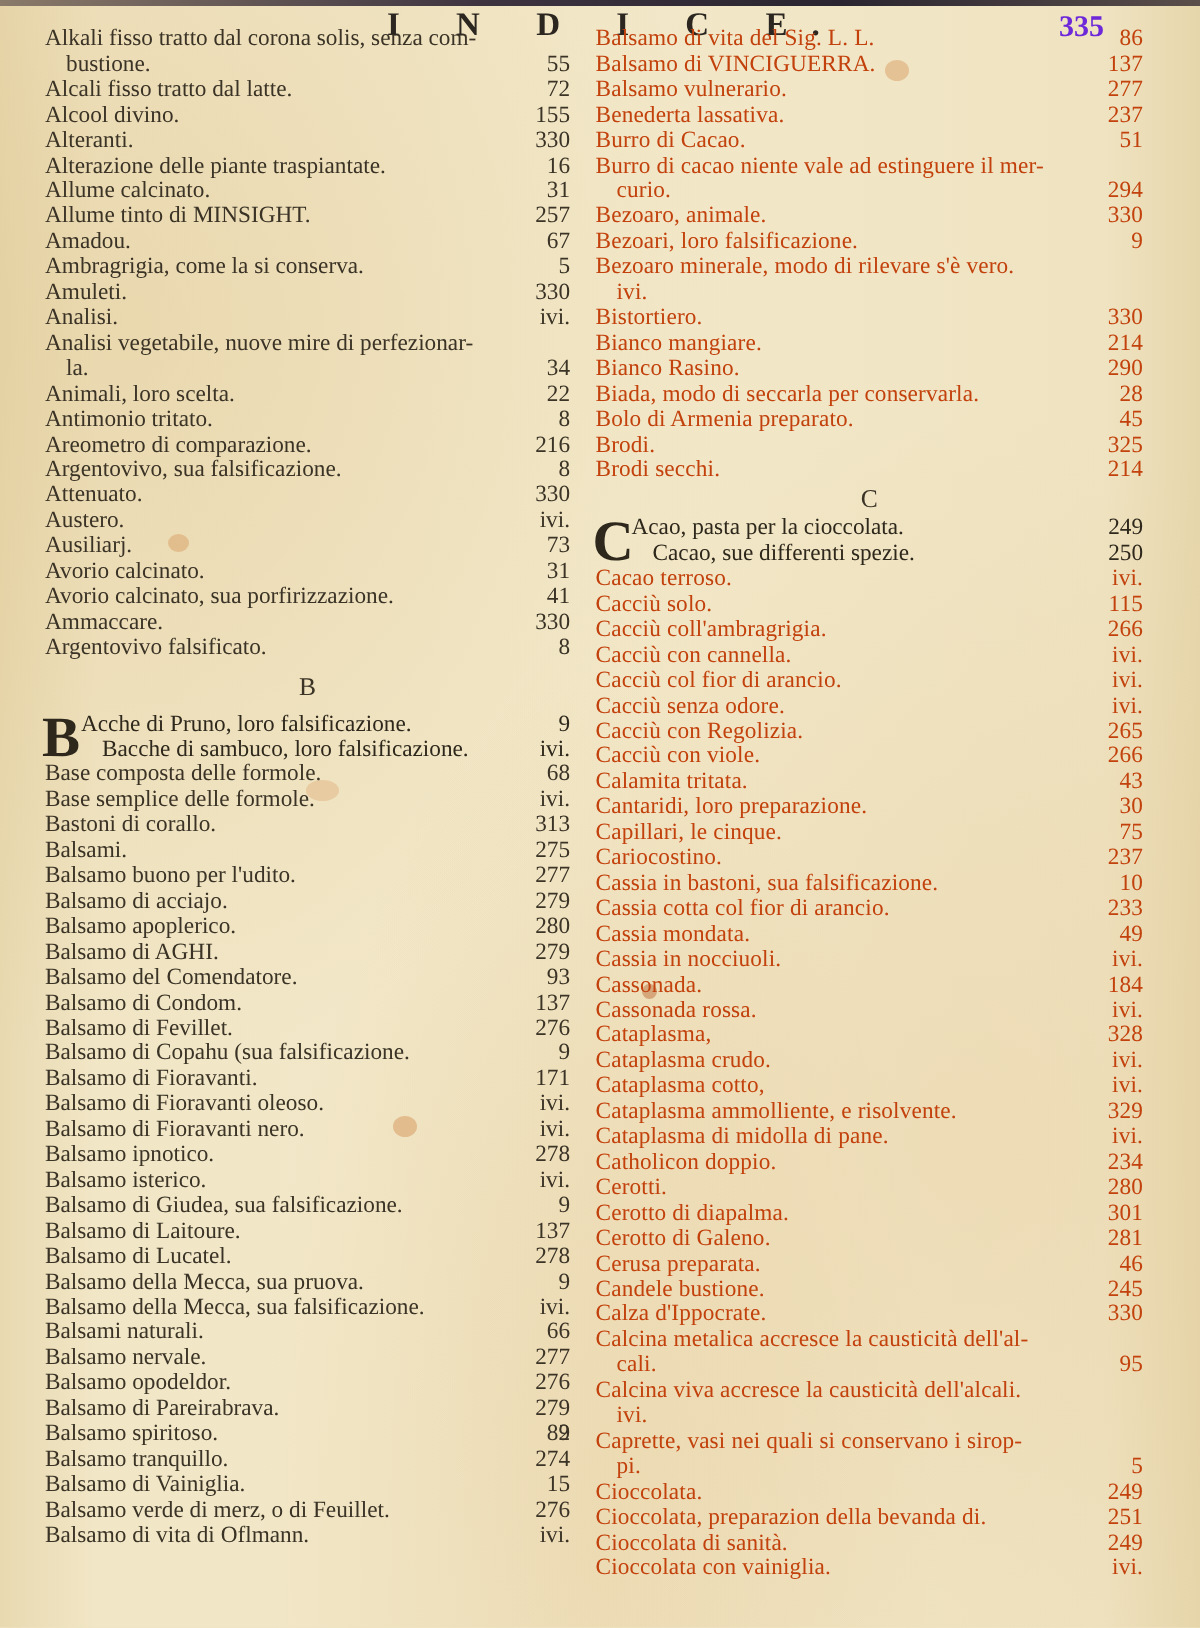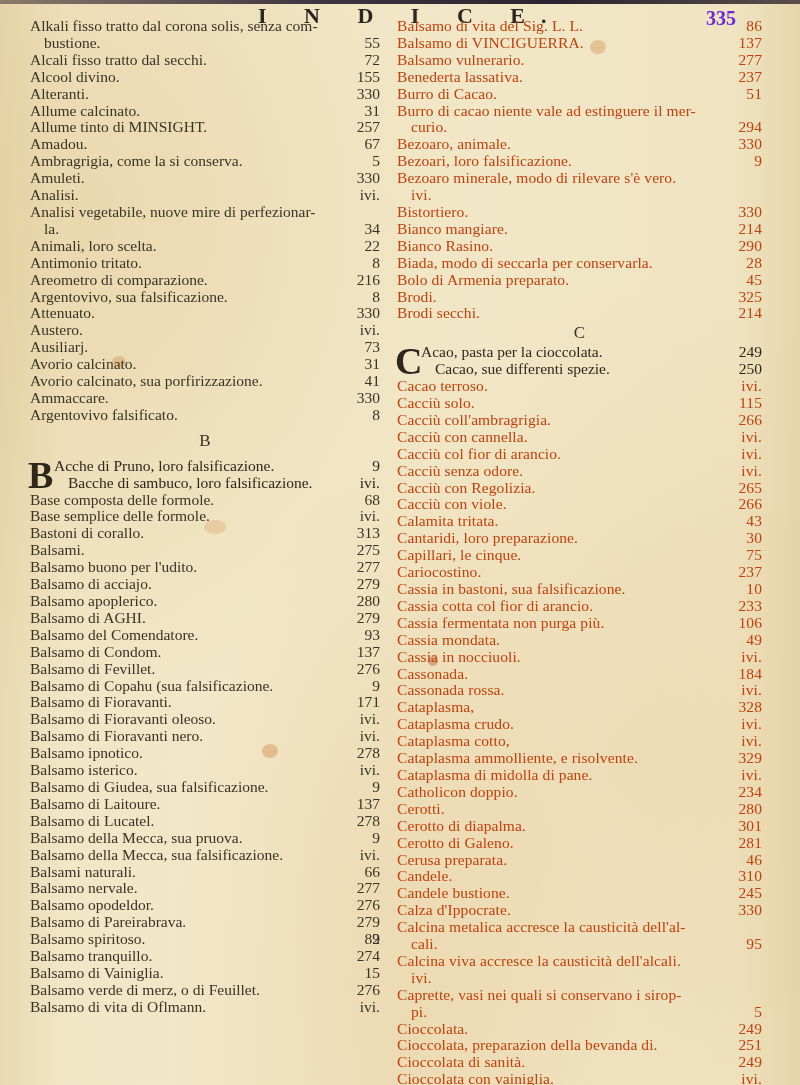--- a/index.html
+++ b/index.html
@@ -87,23 +87,24 @@
   <div class="page-number">335</div>
 </header>
 
 <section class="column col-left">
   <div id="left-a">
       <div class="entry wrap">
         <span class="term">Alkali fisso tratto dal corona solis, senza com-</span>
         <span class="cont">bustione.</span>
         <span class="page">55</span>
       </div>
-      <div class="entry"><span class="term">Alcali fisso tratto dal secchi.</span><span class="page">72</span></div>
+      <div class="entry"><span class="term">Alcali fisso tratto dal latte.</span><span class="page">72</span></div>
       <div class="entry"><span class="term">Alcool divino.</span><span class="page">155</span></div>
       <div class="entry"><span class="term">Alteranti.</span><span class="page">330</span></div>
+      <div class="entry"><span class="term">Alterazione delle piante traspiantate.</span><span class="page">16</span></div>
       <div class="entry"><span class="term">Allume calcinato.</span><span class="page">31</span></div>
       <div class="entry"><span class="term">Allume tinto di MINSIGHT.</span><span class="page">257</span></div>
       <div class="entry"><span class="term">Amadou.</span><span class="page">67</span></div>
       <div class="entry"><span class="term">Ambragrigia, come la si conserva.</span><span class="page">5</span></div>
       <div class="entry"><span class="term">Amuleti.</span><span class="page">330</span></div>
       <div class="entry"><span class="term">Analisi.</span><span class="page">ivi.</span></div>
       <div class="entry wrap">
         <span class="term">Analisi vegetabile, nuove mire di perfezionar-</span>
         <span class="cont">la.</span>
         <span class="page">34</span>
@@ -215,36 +216,34 @@
       <div class="entry"><span class="term">Cacciù col fior di arancio.</span><span class="page">ivi.</span></div>
       <div class="entry"><span class="term">Cacciù senza odore.</span><span class="page">ivi.</span></div>
       <div class="entry"><span class="term">Cacciù con Regolizia.</span><span class="page">265</span></div>
       <div class="entry"><span class="term">Cacciù con viole.</span><span class="page">266</span></div>
       <div class="entry"><span class="term">Calamita tritata.</span><span class="page">43</span></div>
       <div class="entry"><span class="term">Cantaridi, loro preparazione.</span><span class="page">30</span></div>
       <div class="entry"><span class="term">Capillari, le cinque.</span><span class="page">75</span></div>
       <div class="entry"><span class="term">Cariocostino.</span><span class="page">237</span></div>
       <div class="entry"><span class="term">Cassia in bastoni, sua falsificazione.</span><span class="page">10</span></div>
       <div class="entry"><span class="term">Cassia cotta col fior di arancio.</span><span class="page">233</span></div>
-      <div class="entry"><span class="term">Cassia fermentata non purga più.</span><span class="page">106</span></div>
       <div class="entry"><span class="term">Cassia mondata.</span><span class="page">49</span></div>
       <div class="entry"><span class="term">Cassia in nocciuoli.</span><span class="page">ivi.</span></div>
       <div class="entry"><span class="term">Cassonada.</span><span class="page">184</span></div>
       <div class="entry"><span class="term">Cassonada rossa.</span><span class="page">ivi.</span></div>
       <div class="entry"><span class="term">Cataplasma,</span><span class="page">328</span></div>
       <div class="entry"><span class="term">Cataplasma crudo.</span><span class="page">ivi.</span></div>
       <div class="entry"><span class="term">Cataplasma cotto,</span><span class="page">ivi.</span></div>
       <div class="entry"><span class="term">Cataplasma ammolliente, e risolvente.</span><span class="page">329</span></div>
       <div class="entry"><span class="term">Cataplasma di midolla di pane.</span><span class="page">ivi.</span></div>
       <div class="entry"><span class="term">Catholicon doppio.</span><span class="page">234</span></div>
       <div class="entry"><span class="term">Cerotti.</span><span class="page">280</span></div>
       <div class="entry"><span class="term">Cerotto di diapalma.</span><span class="page">301</span></div>
       <div class="entry"><span class="term">Cerotto di Galeno.</span><span class="page">281</span></div>
       <div class="entry"><span class="term">Cerusa preparata.</span><span class="page">46</span></div>
-      <div class="entry"><span class="term">Candele.</span><span class="page">310</span></div>
       <div class="entry"><span class="term">Candele bustione.</span><span class="page">245</span></div>
       <div class="entry"><span class="term">Calza d'Ippocrate.</span><span class="page">330</span></div>
       <div class="entry wrap">
         <span class="term">Calcina metalica accresce la causticità dell'al-</span>
         <span class="cont">cali.</span>
         <span class="page">95</span>
       </div>
       <div class="entry wrap">
         <span class="term">Calcina viva accresce la causticità dell'alcali.</span>
         <span class="cont">ivi.</span>

